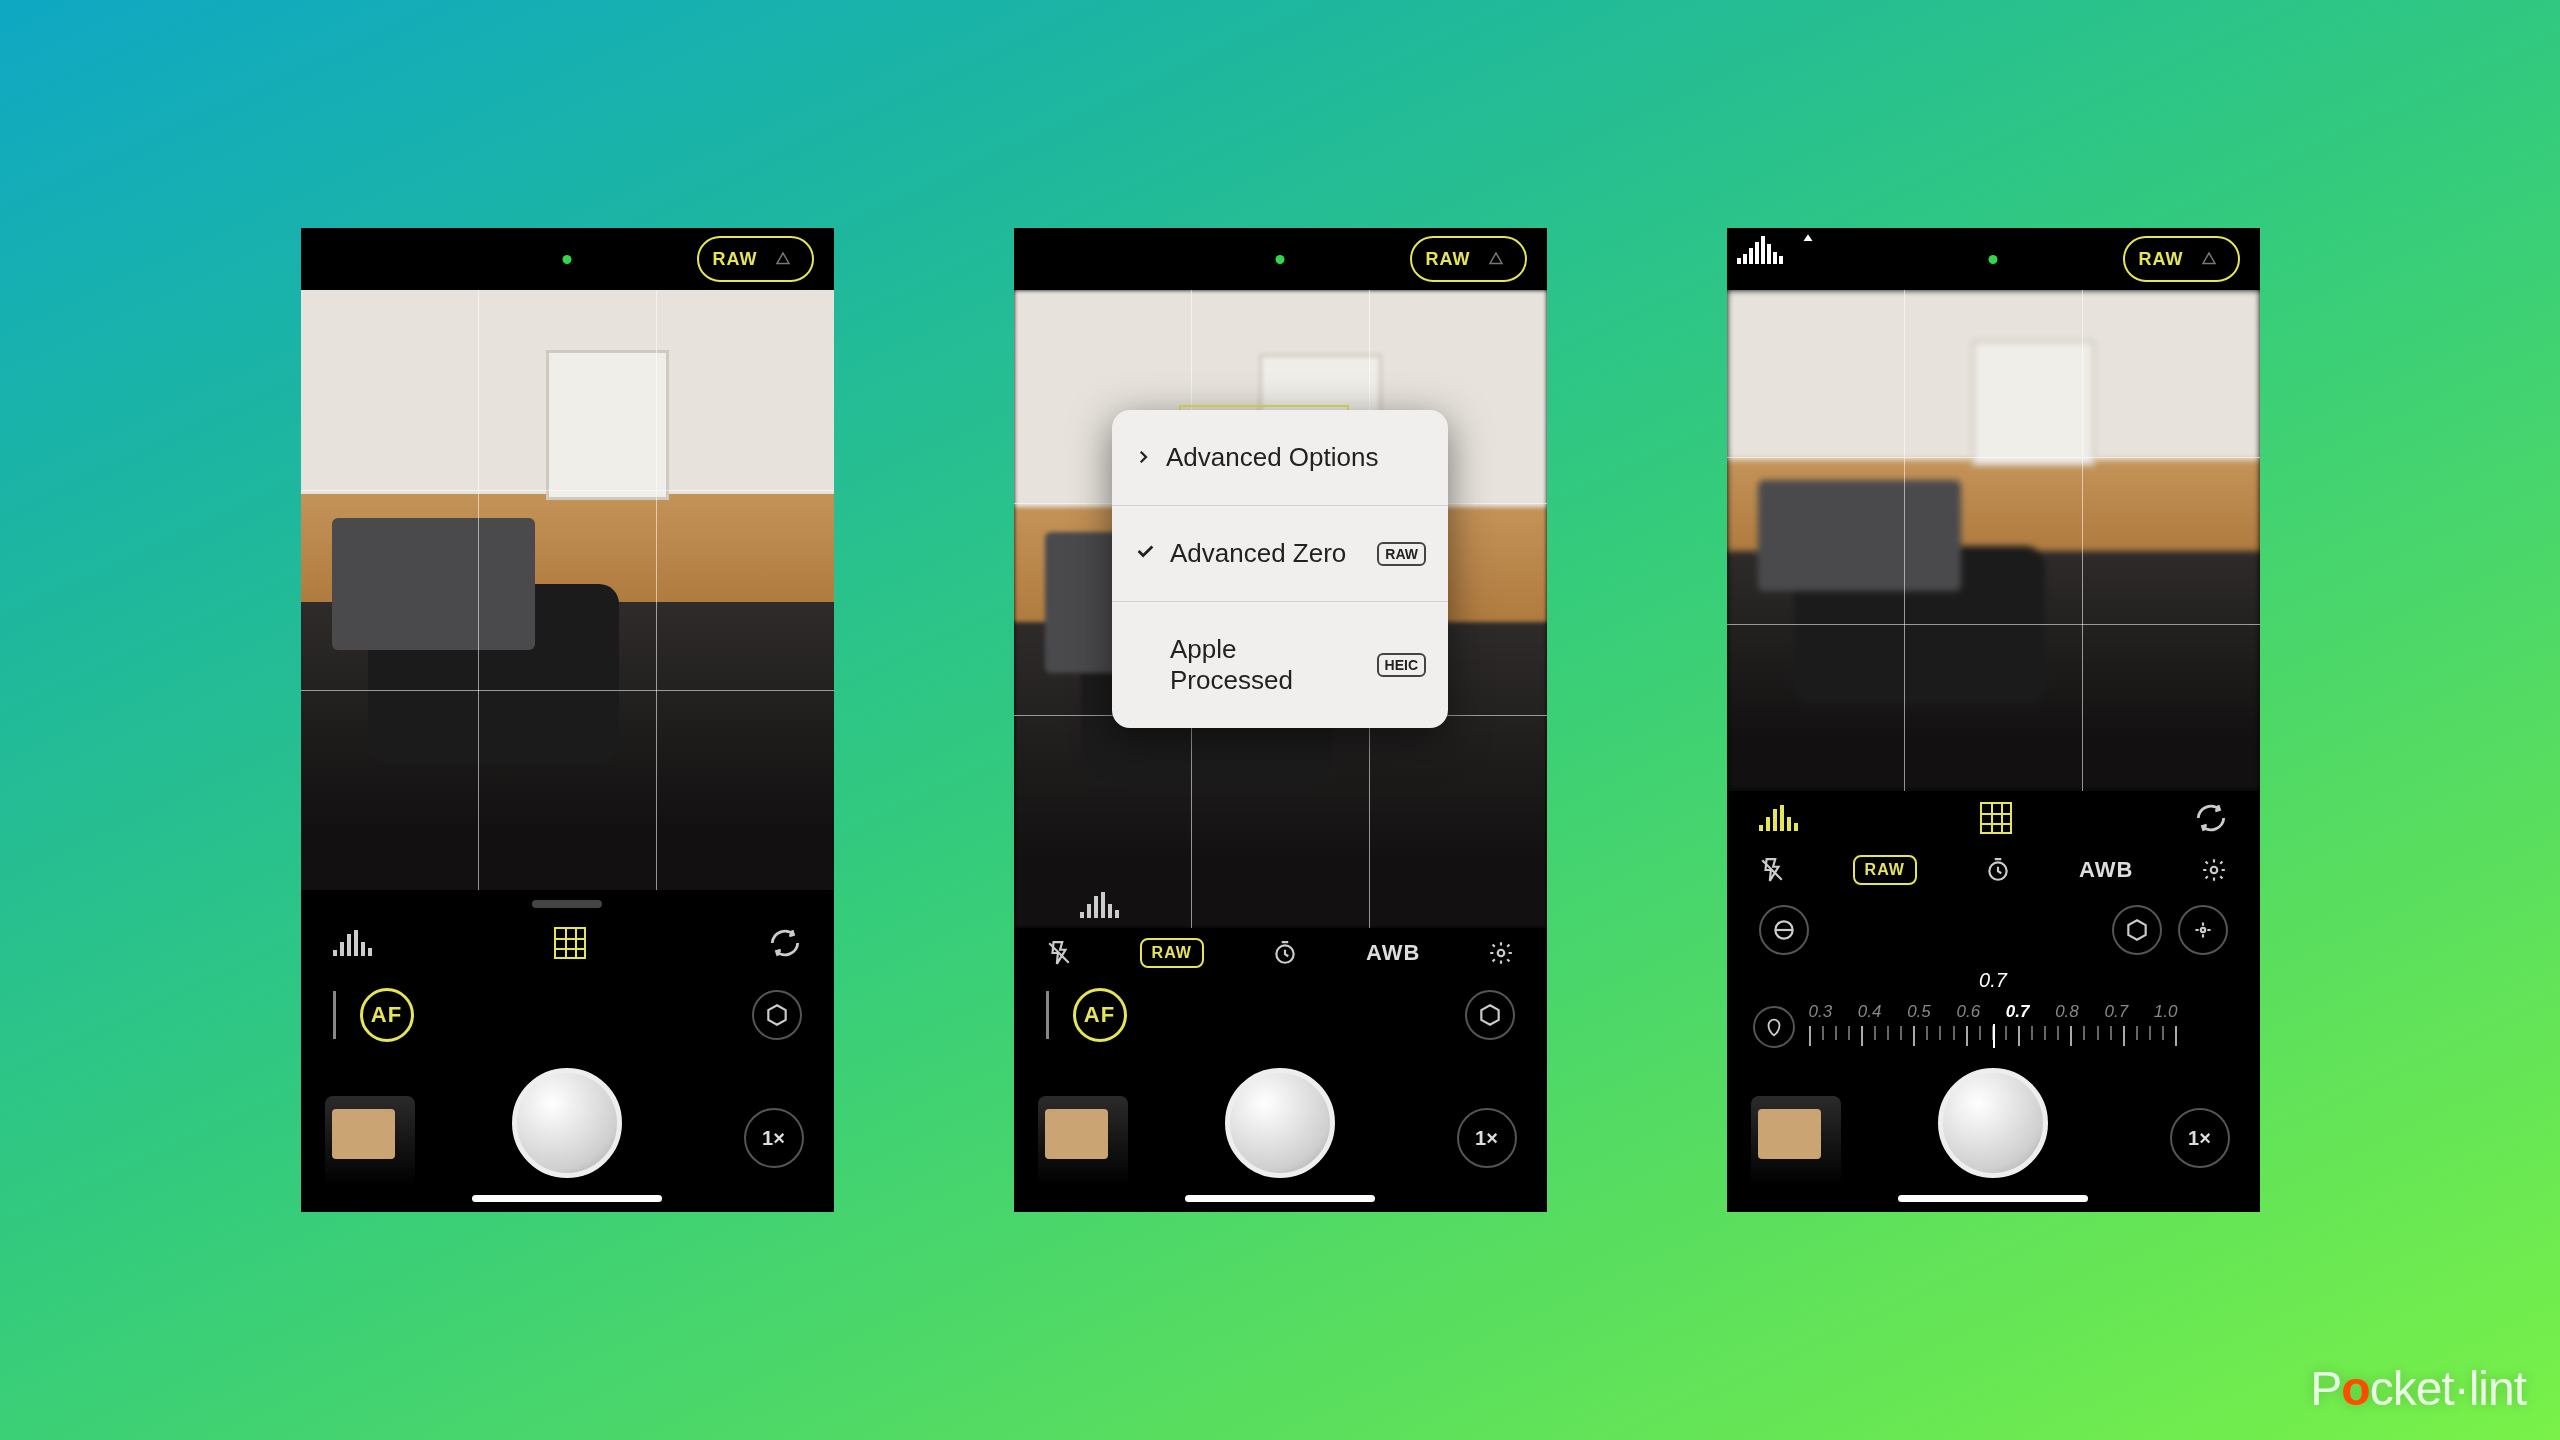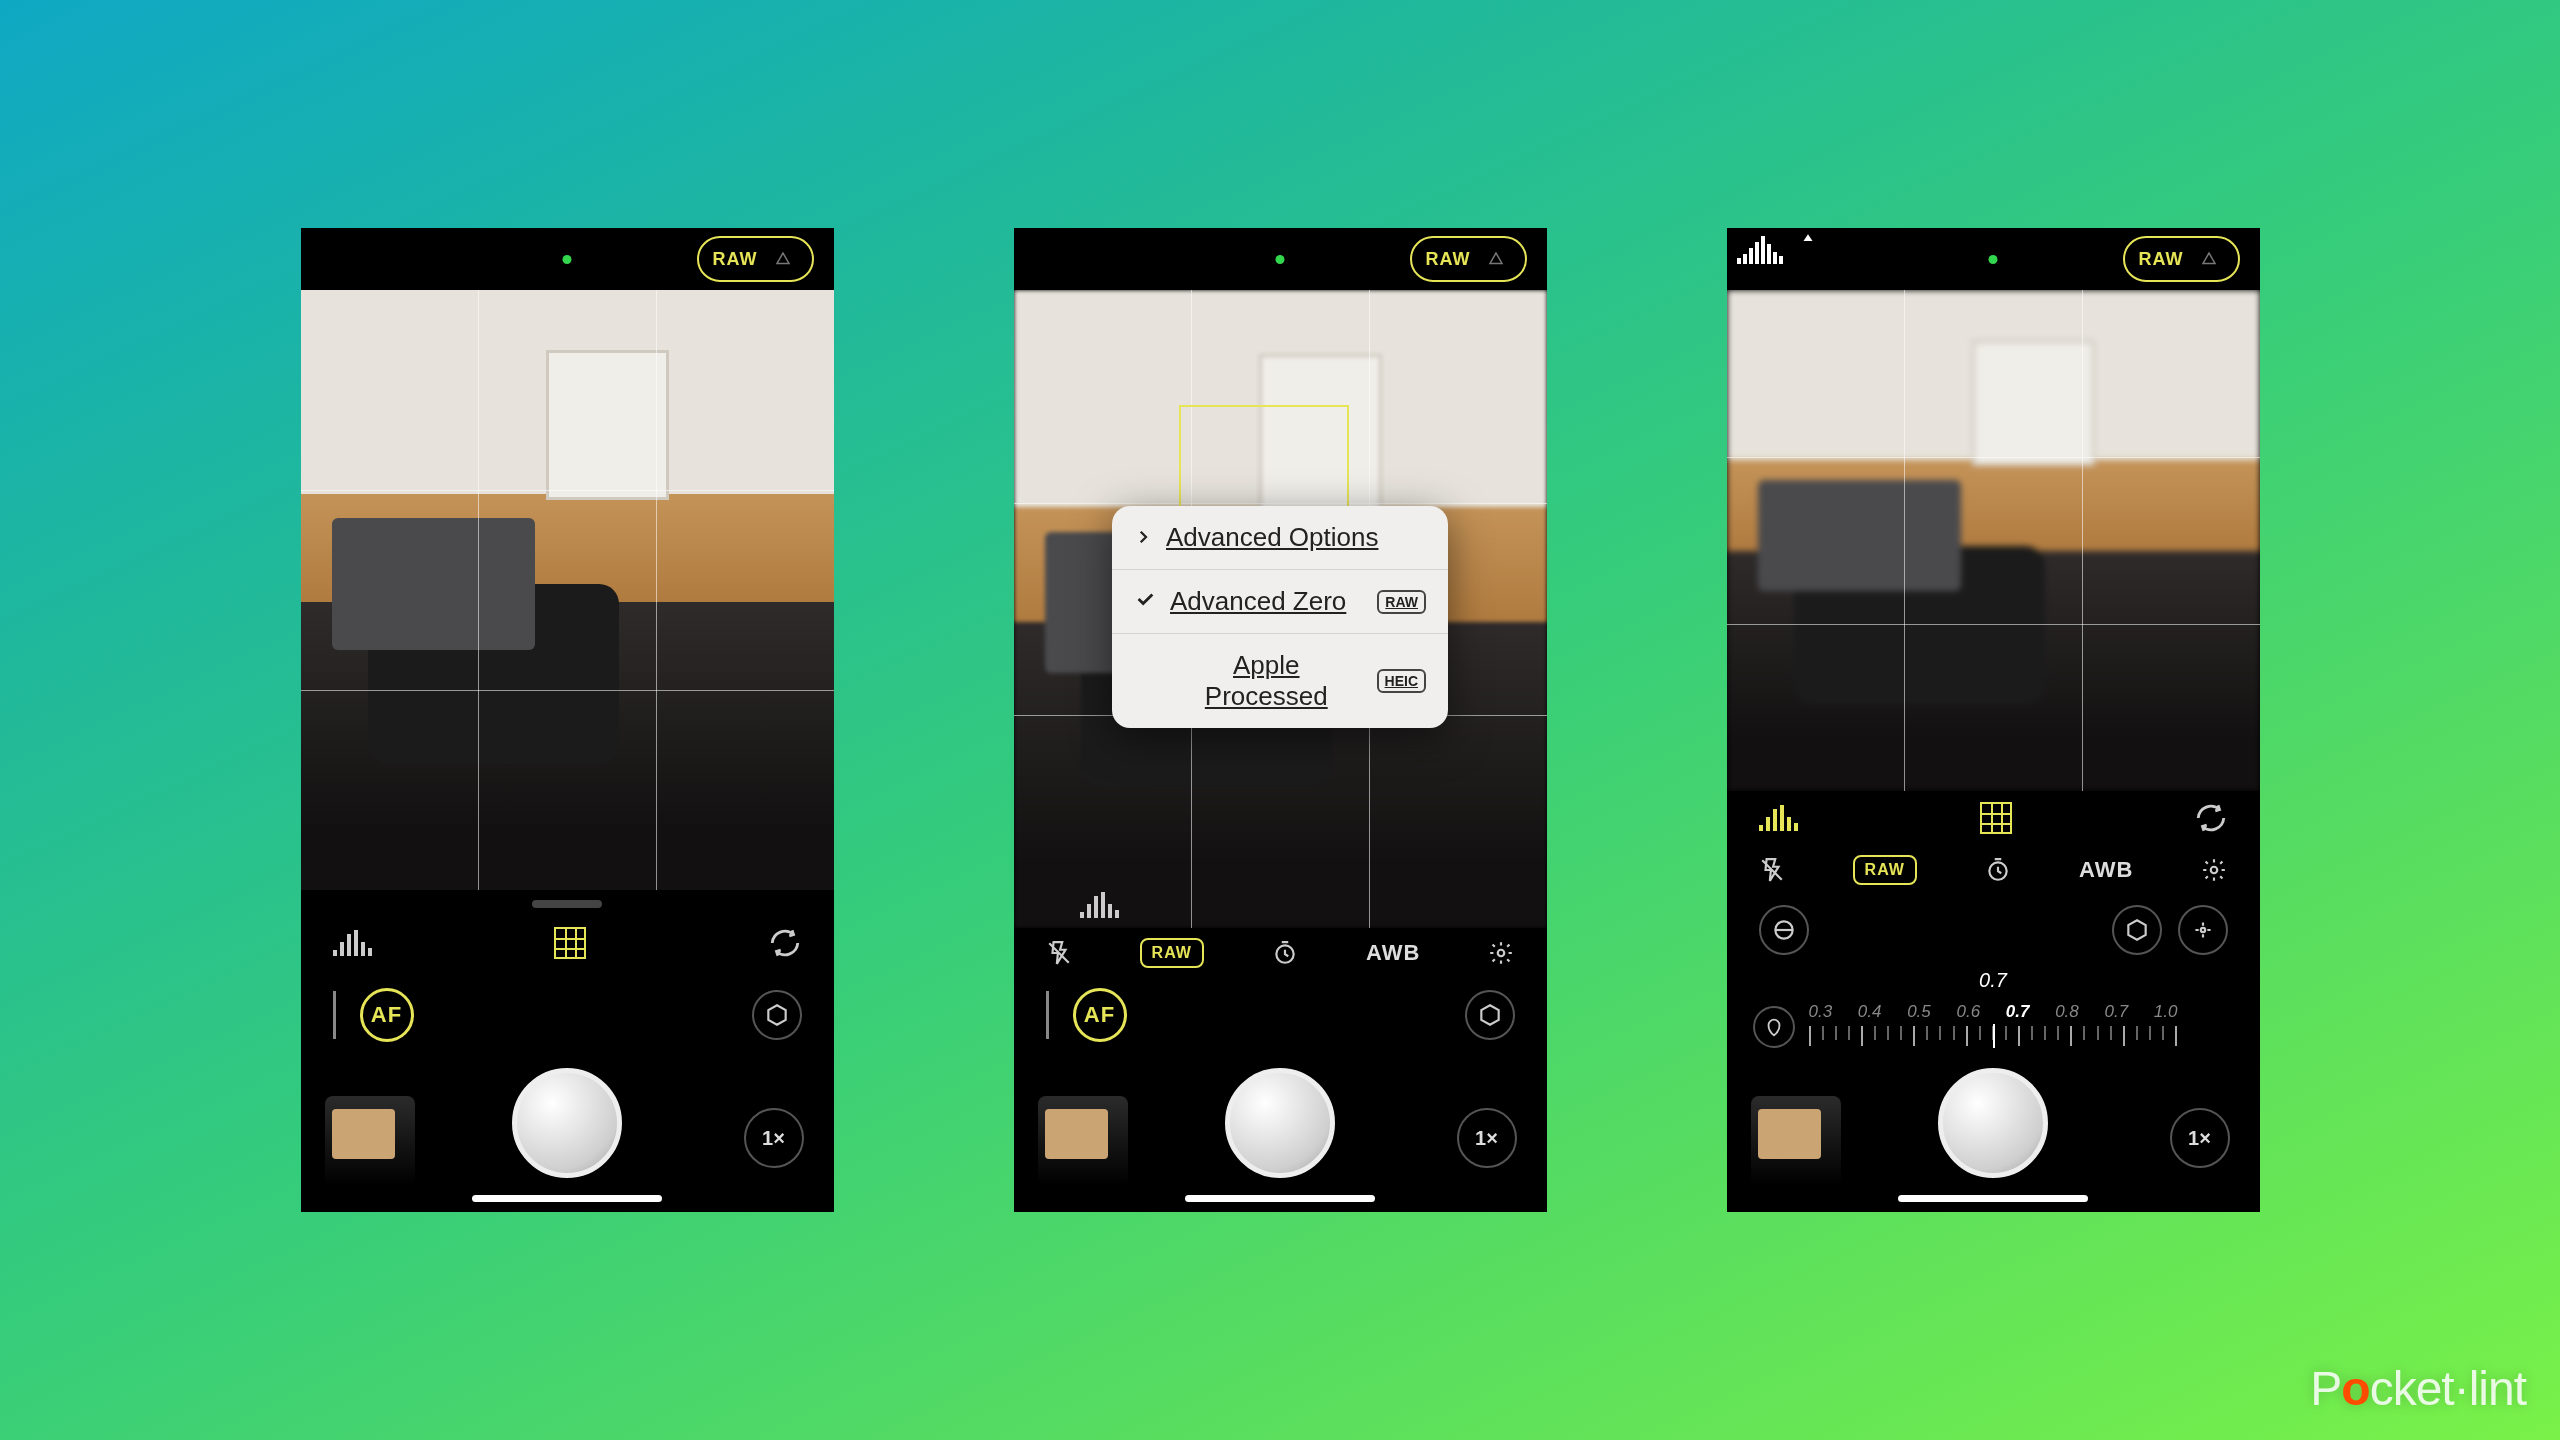--- a/index.html
+++ b/index.html
@@ -163,25 +163,24 @@
 
 
 .popover {
   position:absolute; bottom:200px; left:50%; transform:translateX(-50%);
   width:336px; background:#f0efee; border-radius:18px;
   box-shadow:0 10px 40px rgba(0,0,0,0.5);
   overflow:hidden;
 }
 .pop-row {
   display:flex; align-items:center; gap:14px;
-  padding:16px 22px; font-size:26px; color:#222;
+  padding:32px 22px; font-size:26px; color:#222;
   border-bottom:1px solid #d4d3d1;
-  text-decoration:underline;
-}
-.pop-row:last-child{border-bottom:none;text-align:center;}
+}
+.pop-row:last-child{border-bottom:none;}
 .pop-row .chev svg{width:18px;height:18px;}
 .pop-row .check svg{width:22px;height:22px;}
 .pop-tag {
   margin-left:auto; border:2px solid #444; border-radius:6px;
   font-size:14px; font-weight:700; padding:2px 6px; color:#222;
 }
 
 
 .slider-wrap {
   padding:4px 18px 0; color:#ccc;font-style:italic;

